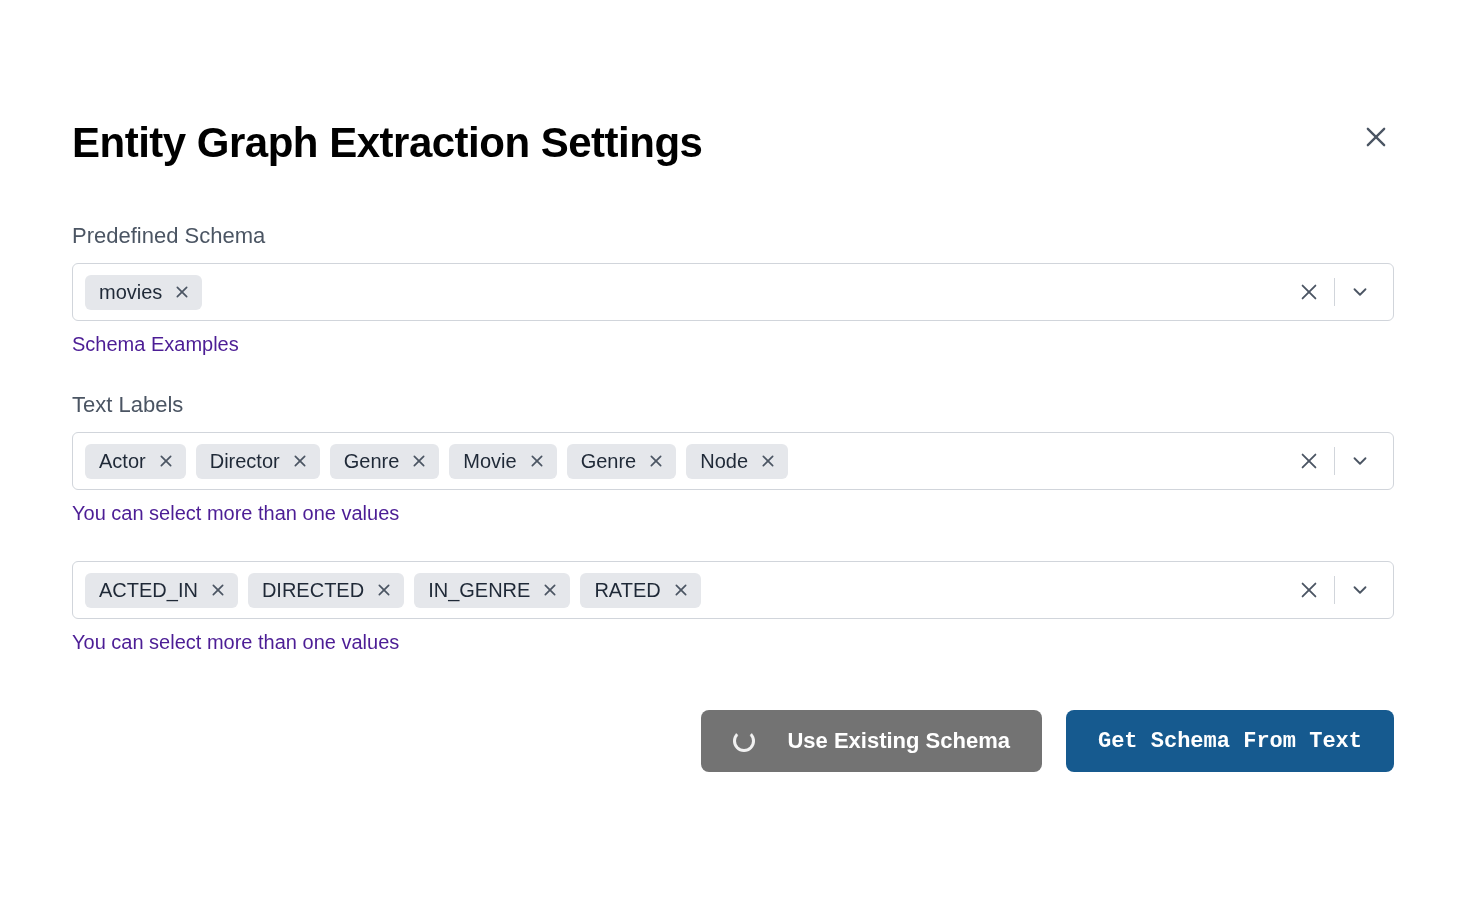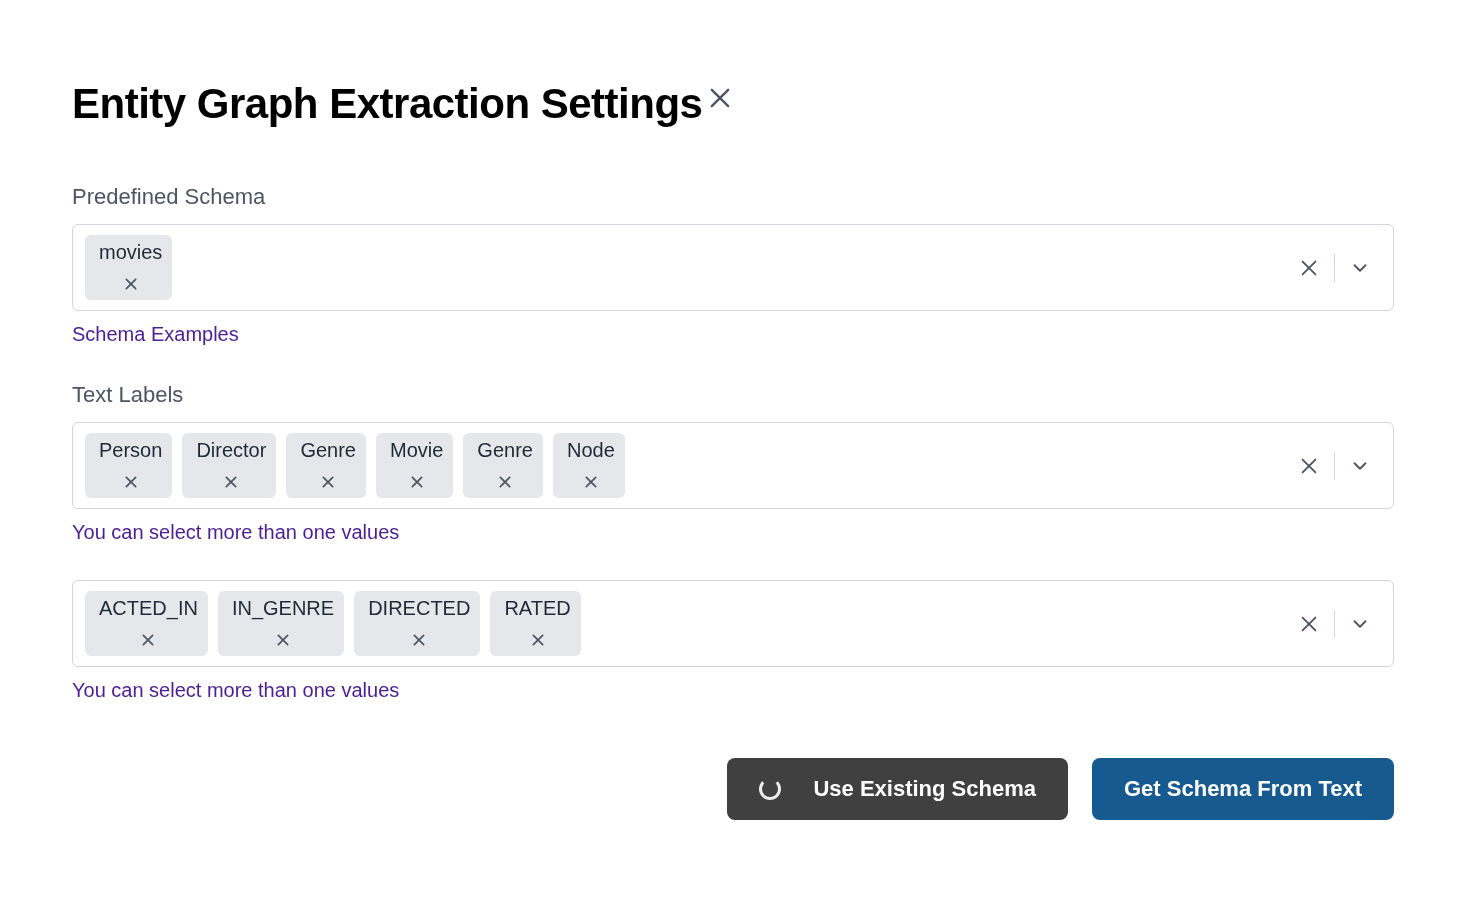--- a/index.html
+++ b/index.html
@@ -4,22 +4,24 @@
   <style>
     * { box-sizing: border-box; margin: 0; padding: 0; }
     body {
       font-family: -apple-system, BlinkMacSystemFont, "Segoe UI", Helvetica, Arial, sans-serif;
       background: #fff;
       color: #1a1a1a;
       padding: 80px 72px;
     }
     .header {
       display: flex;
+      justify-content: space-between;
       align-items: flex-start;
       margin-bottom: 56px;
+      margin-top: 39px;
     }
     .title {
       font-size: 42px;
       font-weight: 800;
       letter-spacing: -0.5px;
       color: #000;
     }
     .close-btn {
       background: none;
       border: none;
@@ -55,21 +57,20 @@
     }
     .chip {
       display: inline-flex;
       align-items: center;
       background: #e5e7eb;
       border-radius: 6px;
       padding: 6px 10px 6px 14px;
       font-size: 20px;
       color: #1f2937;
       gap: 10px;
-      flex-direction: column;
     }
     .chip-remove {
       background: none;
       border: none;
       cursor: pointer;
       color: #4b5563;
       display: flex;
       align-items: center;
       padding: 2px;
     }
@@ -118,22 +119,22 @@
       justify-content: center;
       gap: 12px;
       border: none;
       border-radius: 8px;
       font-size: 22px;
       font-weight: 700;
       padding: 18px 32px;
       cursor: pointer;
       color: #fff;
     }
-    .btn-secondary { background: #404040; gap: 32px; }
-    .btn-primary { background: #165a8f; }
+    .btn-secondary { background: #737373; gap: 32px; }
+    .btn-primary { background: #165a8f; font-family: Liberation Mono, monospace; }
     .spinner {
       width: 22px;
       height: 22px;
       border: 3px solid rgba(255,255,255,0.9);
       border-top-color: transparent;
       border-radius: 50%;
     }
     svg { display: block; }
   </style>
 </head>
@@ -179,21 +180,21 @@
     </div>
   </div>
   <div class="helper-text">Schema Examples</div>
 </div>
 
 <div class="field-group">
   <div class="field-label">Text Labels</div>
   <div class="multiselect">
     <div class="chips-area">
       <span class="chip">
-        <span>Person</span>
+        <span>Actor</span>
         <button class="chip-remove">
             <svg width="16" height="16" viewBox="0 0 24 24" fill="none" stroke="currentColor" stroke-width="2.5" stroke-linecap="round">
               <line x1="5" y1="5" x2="19" y2="19"></line>
               <line x1="19" y1="5" x2="5" y2="19"></line>
             </svg>
           </button>
       </span>
       <span class="chip">
         <span>Director</span>
         <button class="chip-remove">
@@ -264,30 +265,30 @@
       <span class="chip">
         <span>ACTED_IN</span>
         <button class="chip-remove">
             <svg width="16" height="16" viewBox="0 0 24 24" fill="none" stroke="currentColor" stroke-width="2.5" stroke-linecap="round">
               <line x1="5" y1="5" x2="19" y2="19"></line>
               <line x1="19" y1="5" x2="5" y2="19"></line>
             </svg>
           </button>
       </span>
       <span class="chip">
+        <span>DIRECTED</span>
+        <button class="chip-remove">
+            <svg width="16" height="16" viewBox="0 0 24 24" fill="none" stroke="currentColor" stroke-width="2.5" stroke-linecap="round">
+              <line x1="5" y1="5" x2="19" y2="19"></line>
+              <line x1="19" y1="5" x2="5" y2="19"></line>
+            </svg>
+          </button>
+      </span>
+      <span class="chip">
         <span>IN_GENRE</span>
-        <button class="chip-remove">
-            <svg width="16" height="16" viewBox="0 0 24 24" fill="none" stroke="currentColor" stroke-width="2.5" stroke-linecap="round">
-              <line x1="5" y1="5" x2="19" y2="19"></line>
-              <line x1="19" y1="5" x2="5" y2="19"></line>
-            </svg>
-          </button>
-      </span>
-      <span class="chip">
-        <span>DIRECTED</span>
         <button class="chip-remove">
             <svg width="16" height="16" viewBox="0 0 24 24" fill="none" stroke="currentColor" stroke-width="2.5" stroke-linecap="round">
               <line x1="5" y1="5" x2="19" y2="19"></line>
               <line x1="19" y1="5" x2="5" y2="19"></line>
             </svg>
           </button>
       </span>
       <span class="chip">
         <span>RATED</span>
         <button class="chip-remove">

